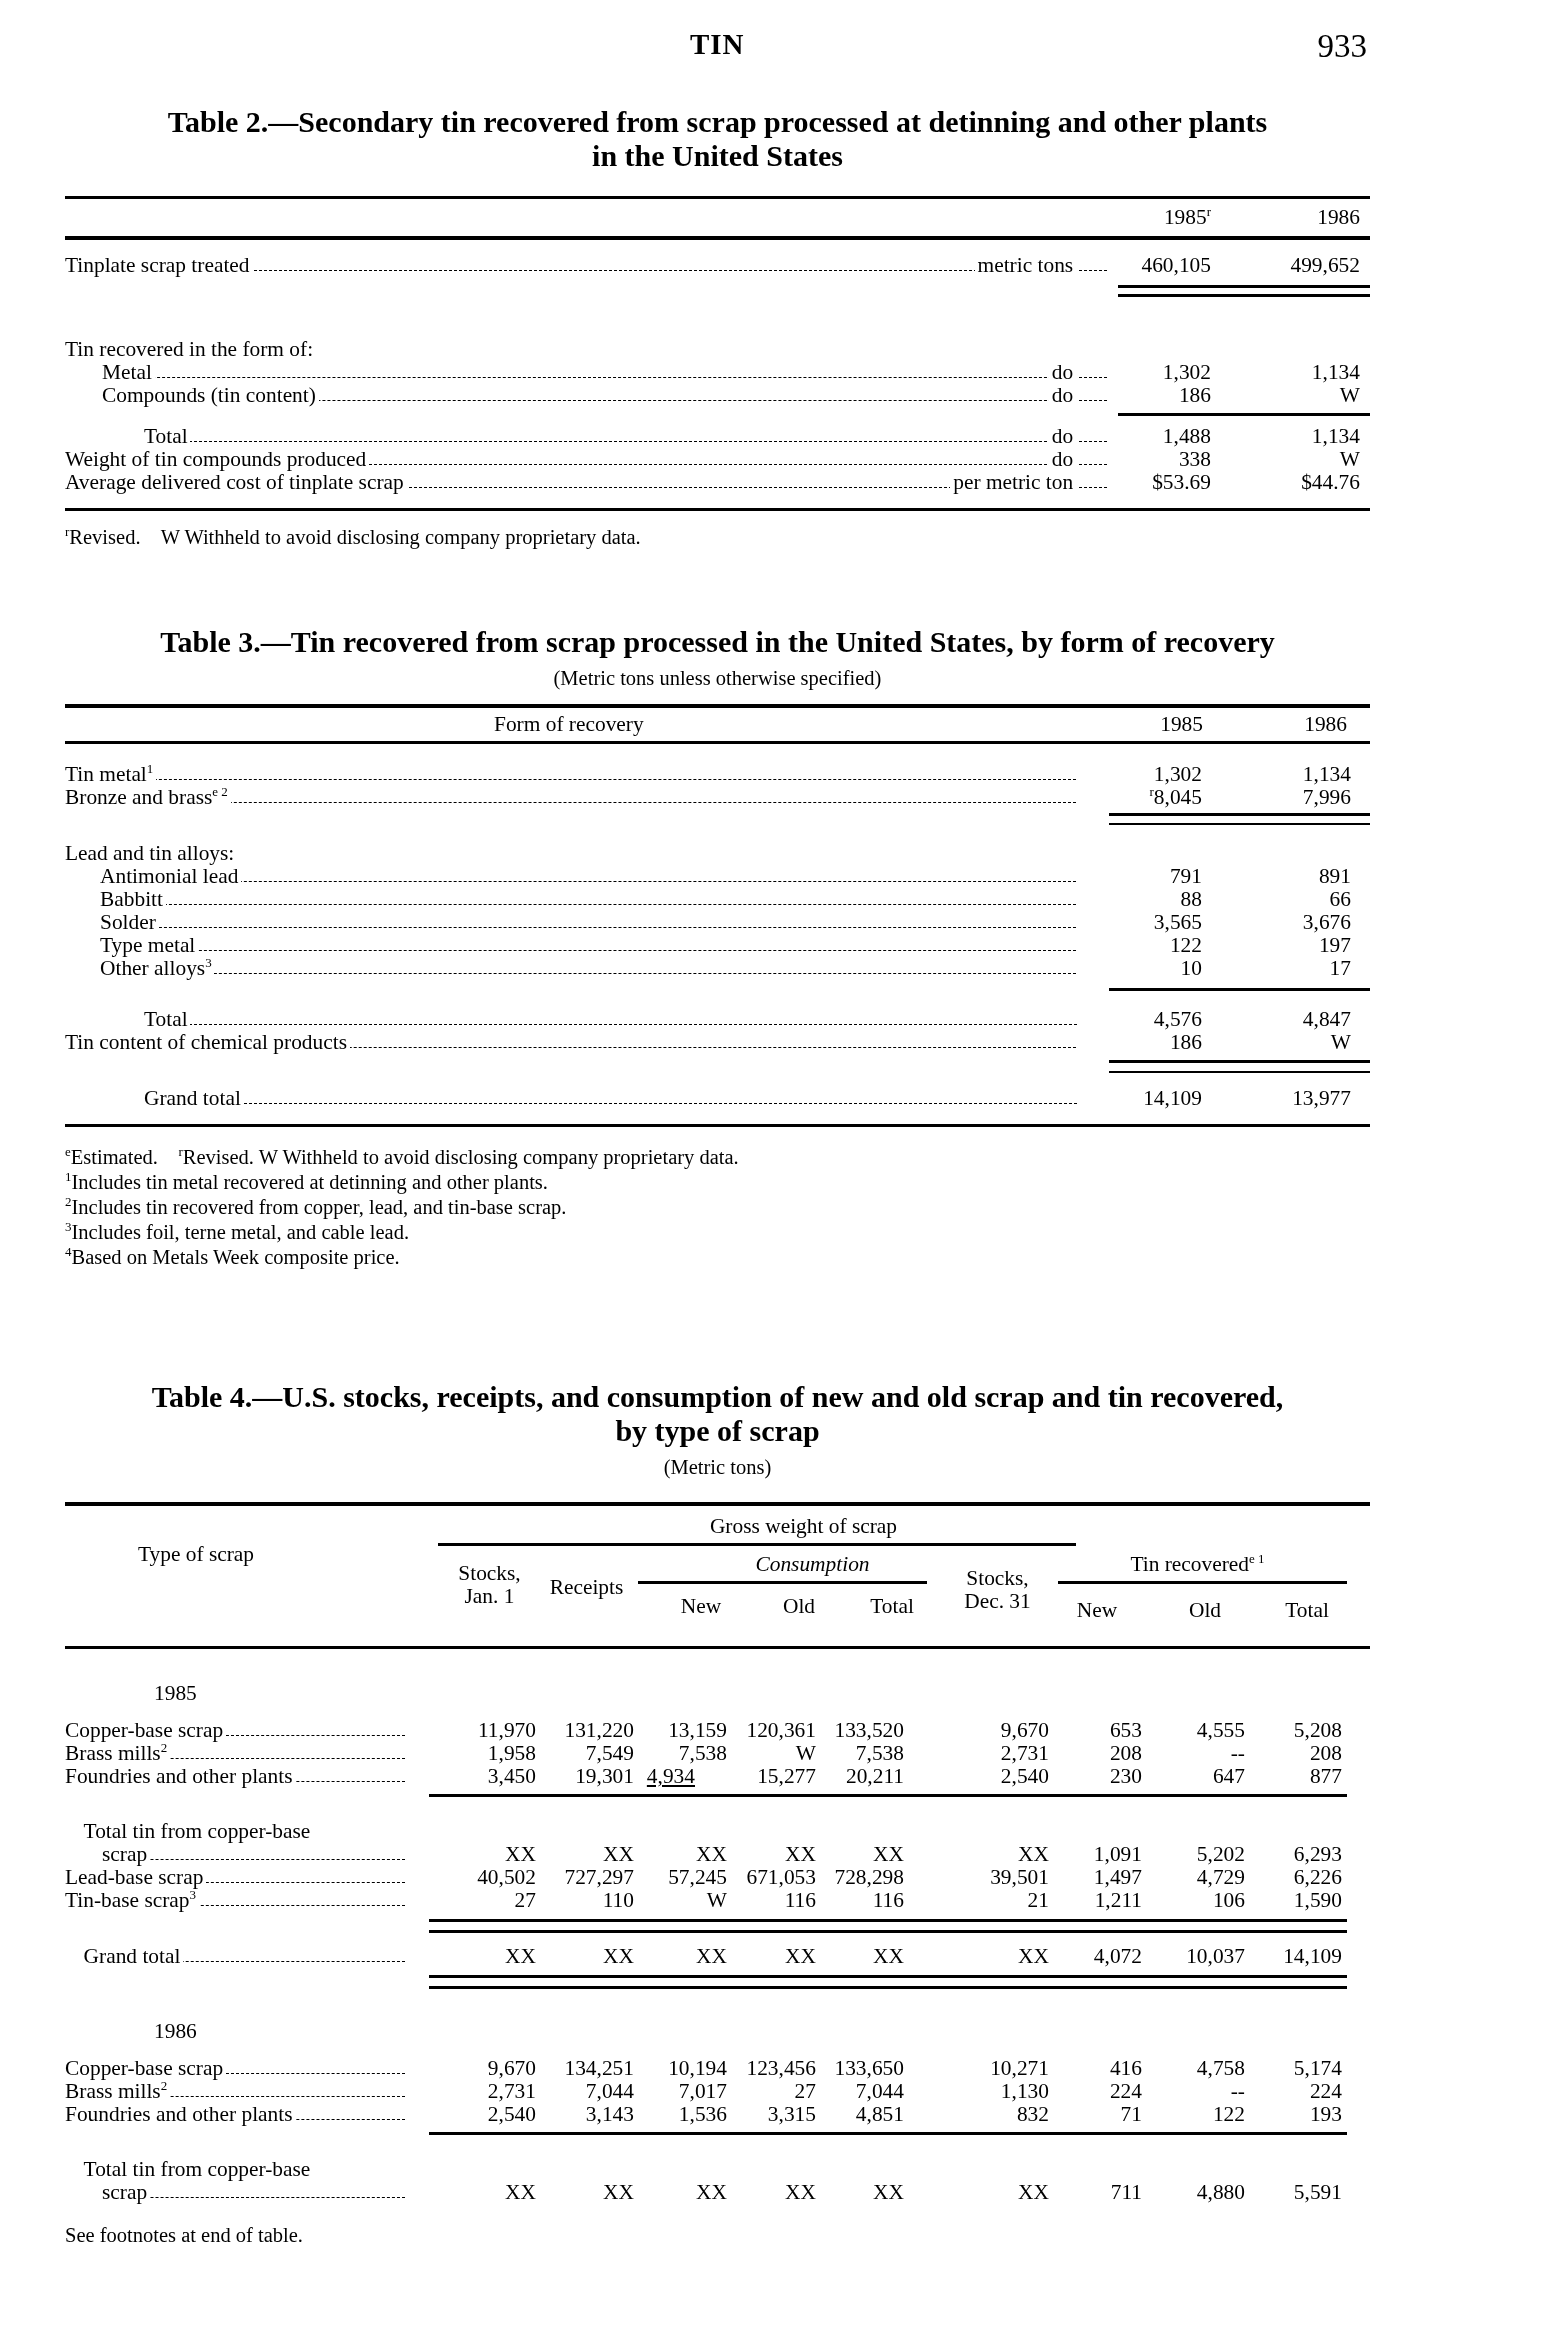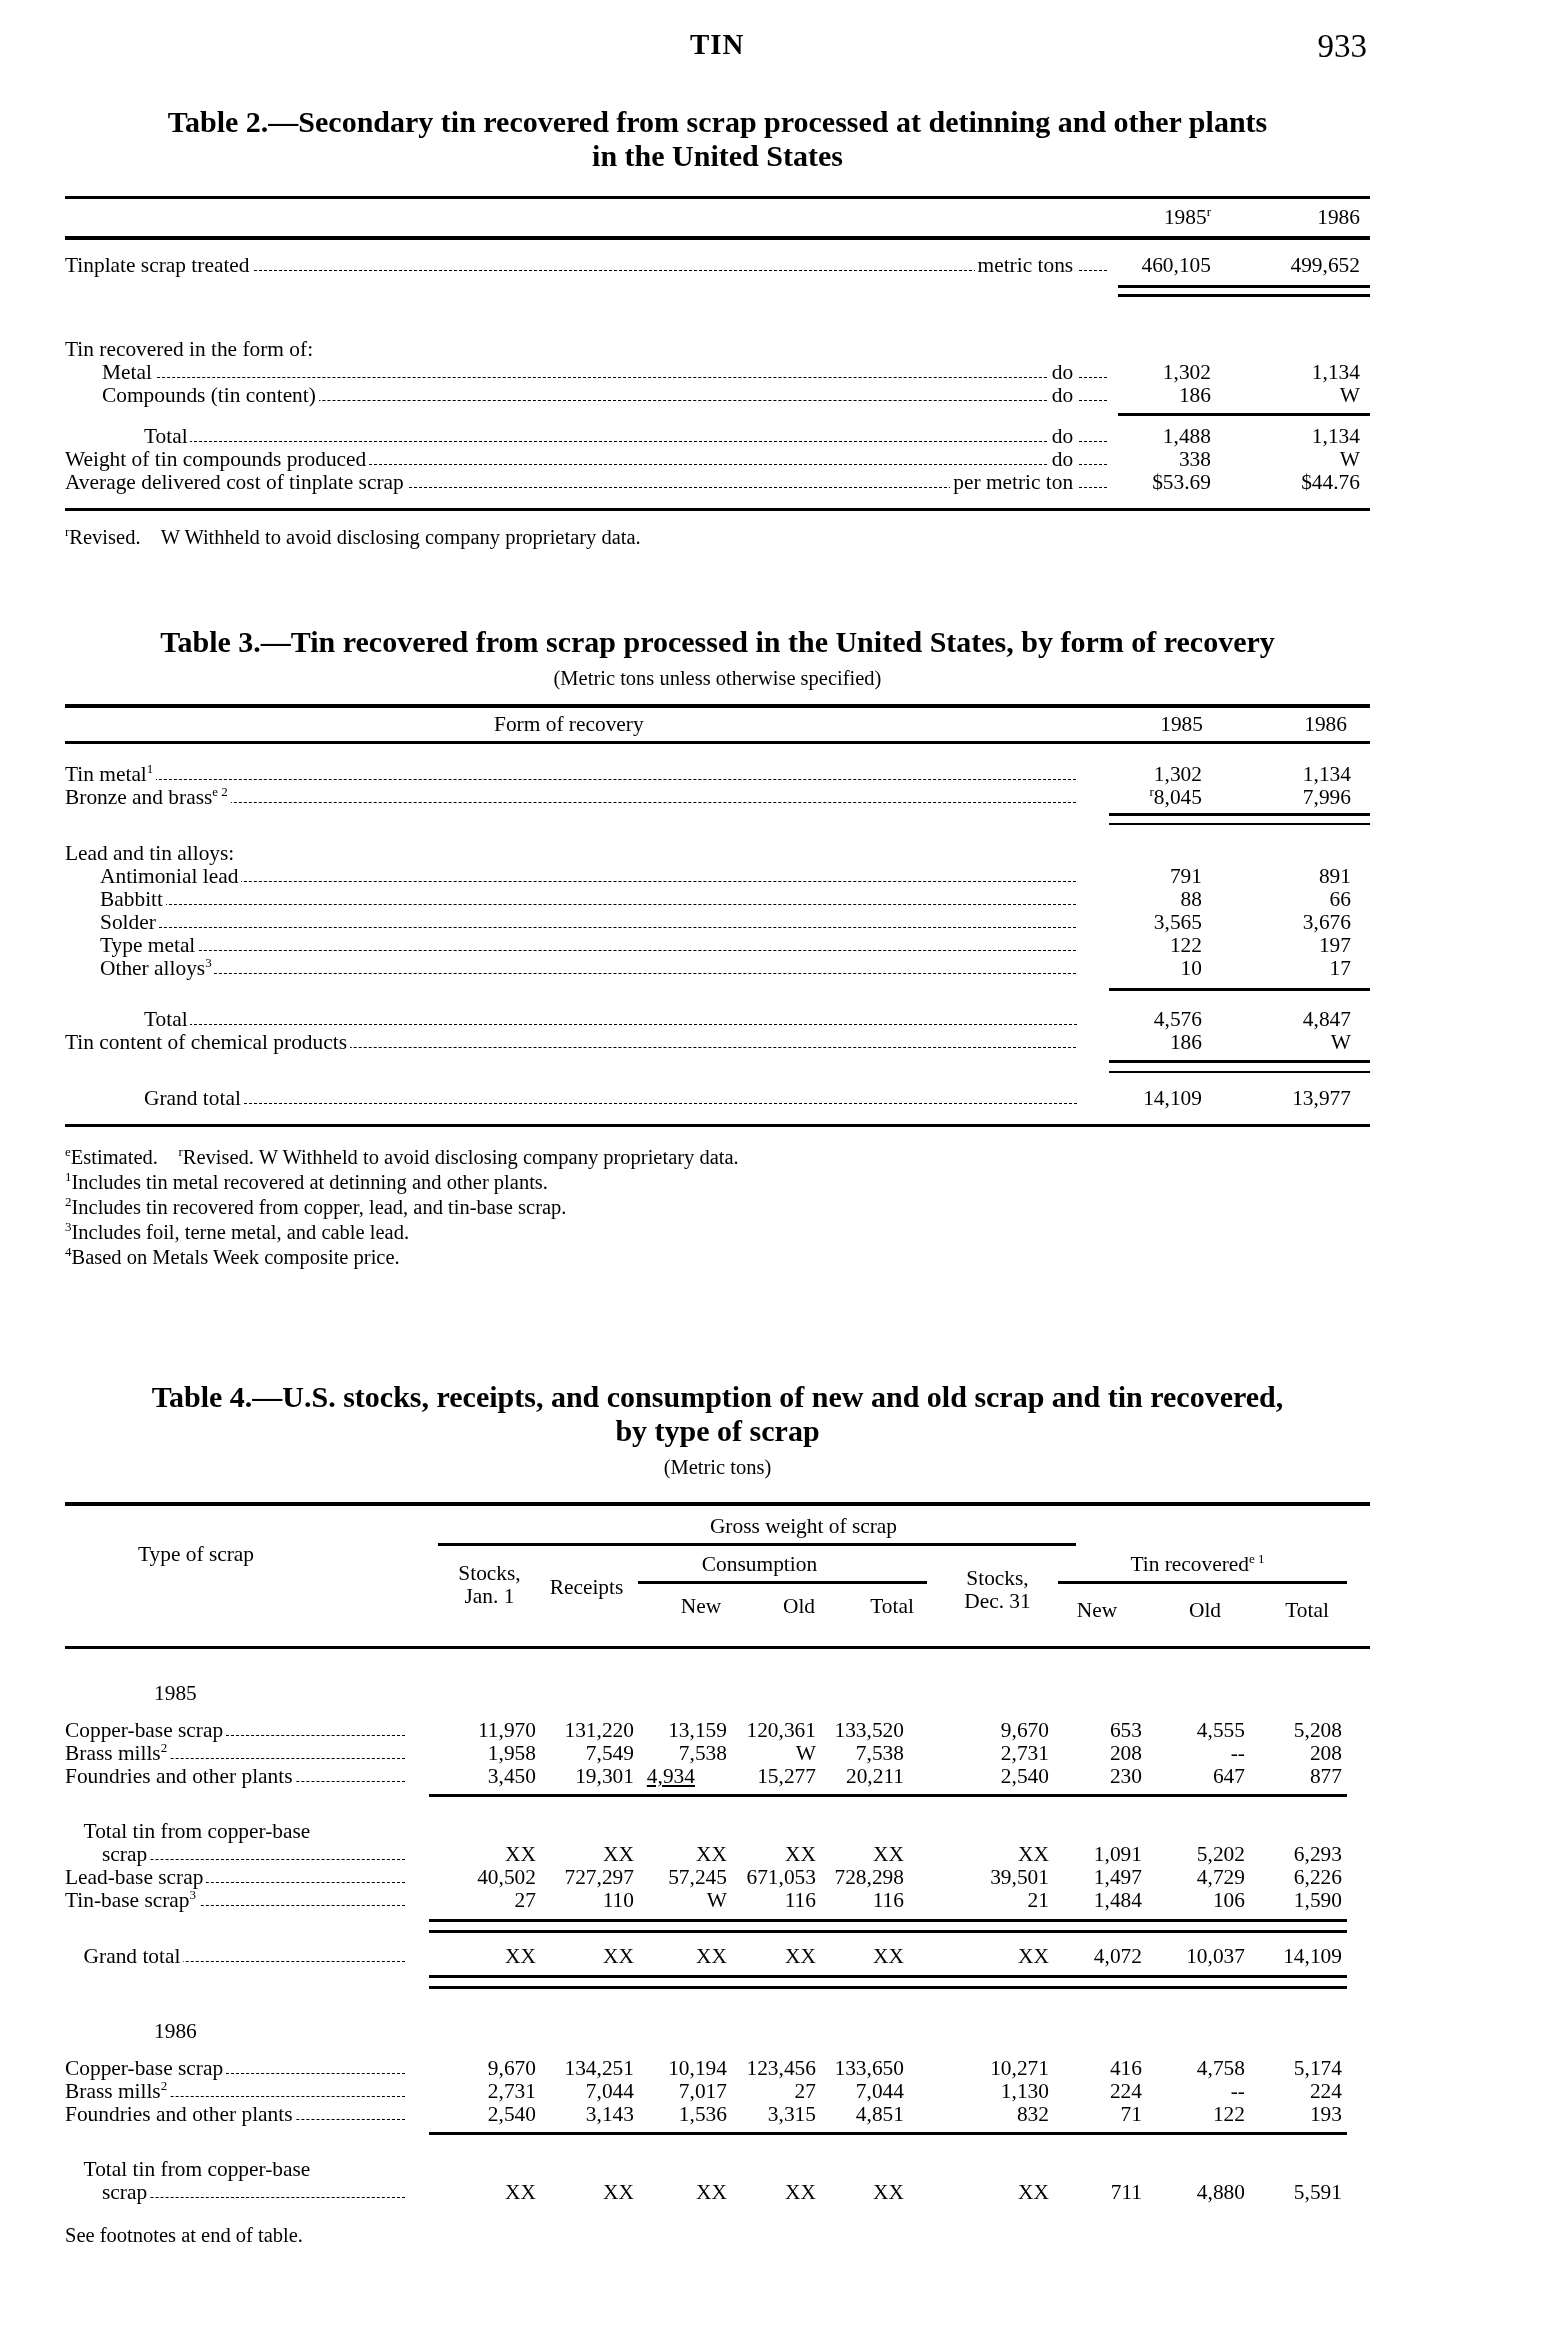--- a/index.html
+++ b/index.html
@@ -235,21 +235,21 @@
   <div class="rule"></div>
   <div class="t4-head">
     <div class="h" style="left:466px;width:545px;top:9.3px;">Gross weight of scrap</div>
     <div class="colrule" style="left:373px;width:638px;top:37px;"></div>
     <div class="h" style="left:61px;width:140px;top:37px;">Type of scrap</div>
     <div class="h" style="left:378px;width:93px;top:56px;">
         <div>Stocks,</div>
         <div>Jan. 1</div>
       </div>
     <div class="h" style="left:475px;width:93px;top:70px;">Receipts</div>
-    <div class="h" style="left:550px;width:289px;top:47px;">Consumption</div>
+    <div class="h" style="left:603px;width:289px;top:47px;font-style:italic;">Consumption</div>
     <div class="colrule" style="left:573px;width:289px;top:75px;"></div>
     <div class="h" style="left:601px;width:70px;top:89px;">New</div>
     <div class="h" style="left:699px;width:70px;top:89px;">Old</div>
     <div class="h" style="left:792px;width:70px;top:89px;">Total</div>
     <div class="h" style="left:886px;width:93px;top:61px;">
         <div>Stocks,</div>
         <div>Dec. 31</div>
       </div>
     <div class="h" style="left:988px;width:289px;top:47px;"><span>Tin recovered</span><sup>e 1</sup></div>
     <div class="colrule" style="left:993px;width:289px;top:75px;"></div>
@@ -338,21 +338,21 @@
       </div>
       <div class="t4-row">
         <span class="label" style="padding-left: 0px;">Tin-base scrap<sup>3</sup></span>
         <span class="leader"></span>
         <span class="v" style="left: 368px; width: 103px;">27</span>
         <span class="v" style="left: 466px; width: 103px;">110</span>
         <span class="v" style="left: 559px; width: 103px;">W</span>
         <span class="v" style="left: 648px; width: 103px;">116</span>
         <span class="v" style="left: 736px; width: 103px;">116</span>
         <span class="v" style="left: 881px; width: 103px;">21</span>
-        <span class="v" style="left: 974px; width: 103px;">1,484</span>
+        <span class="v" style="left: 974px; width: 103px;">1,211</span>
         <span class="v" style="left: 1077px; width: 103px;">106</span>
         <span class="v" style="left: 1174px; width: 103px;">1,590</span>
       </div>
       <div style="position: relative; height: 33px;">
         <div class="colrule" style="left: 364px; width: 918px; height: 2.8px; top: 6.5px;"></div>
         <div class="colrule" style="left: 364px; width: 918px; height: 2.8px; top: 17.7px;"></div>
       </div>
       <div class="t4-row">
         <span class="label" style="padding-left: 18.6px;">Grand total</span>
         <span class="leader"></span>

